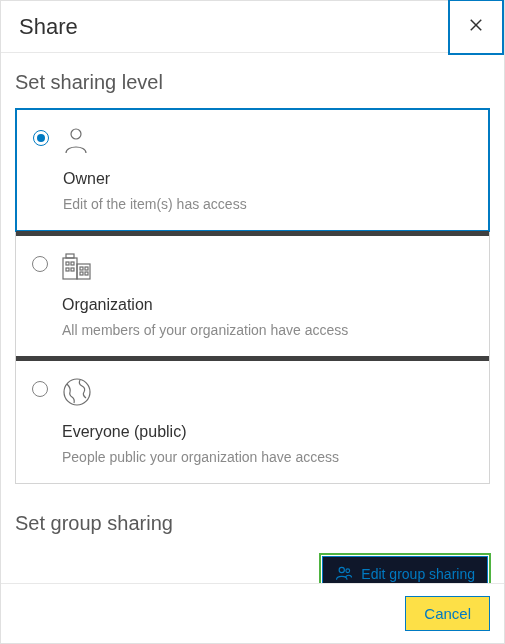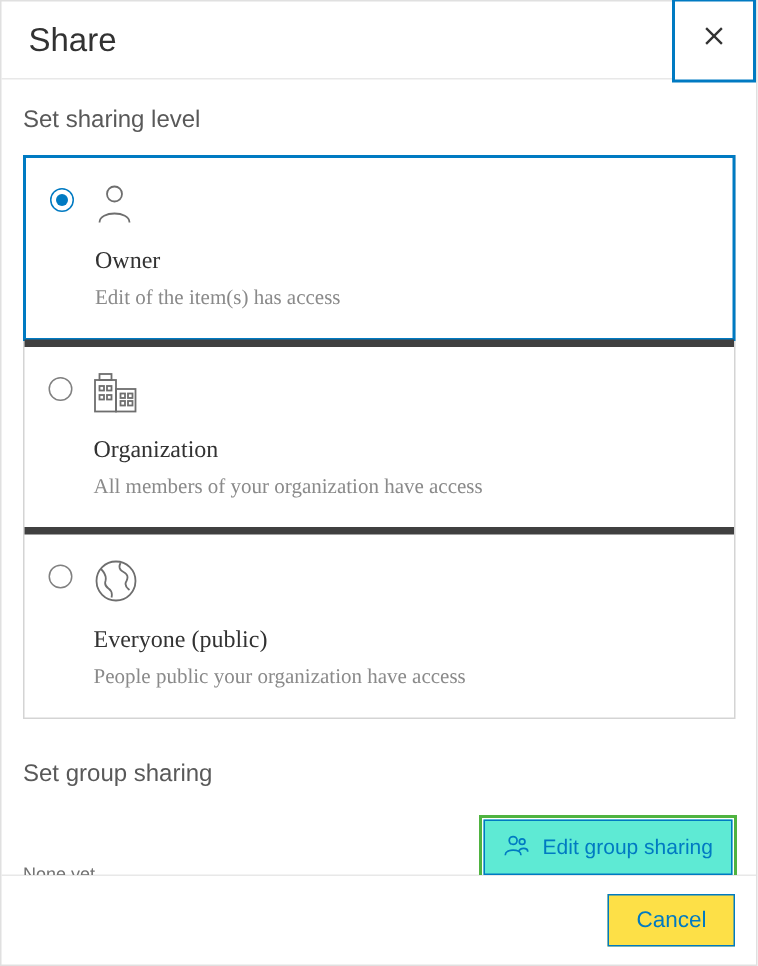--- a/index.html
+++ b/index.html
@@ -41,21 +41,21 @@
       cursor: pointer;
       background: #fff;
     }
     .close-btn svg { width: 18px; height: 18px; }
     .content {
       padding: 18px 14px 10px 14px;
       flex: 1;
       overflow: auto;
     }
     .section-title {
-      font-size: 16px;
+      font-size: 20px;
       color: #595959;
       margin-bottom: 14px;
     }
     .options {
       border: 1px solid #d4d4d4;
       margin-bottom: 28px;
     }
     .option {
       padding: 16px 16px 18px 16px;
       border-top: 5px solid #404040;
@@ -82,21 +82,21 @@
       border: 1px solid #007ac2;
     }
     .option.selected .radio::after {
       content: "";
       position: absolute;
       top: 3px; left: 3px;
       width: 8px; height: 8px;
       background: #007ac2;
       border-radius: 50%;
     }
-    .opt-body { flex: 1; font-family: Liberation Serif, serif; }
+    .opt-body { flex: 1; }
     .opt-icon { margin-bottom: 16px; color: #6e6e6e; }
     .opt-icon svg { display: block; }
     .opt-label {
       font-size: 16px;
       color: #323232;
       margin-bottom: 8px;
     }
     .opt-desc {
       font-size: 14px;
       color: #8a8a8a;
@@ -114,21 +114,21 @@
       margin-top: 36px;
     }
     .edit-group-btn {
       display: inline-flex;
       align-items: center;
       gap: 8px;
       border: 1px solid #007ac2;
       outline: 2px solid #4fb340;
       outline-offset: 1px;
       color: #007ac2;
-      background: #5eead4;
+      background: #0f172a;
       padding: 7px 12px;
       font-size: 14px;
       cursor: pointer;
       font-family: inherit;
     }
     .edit-group-btn svg { width: 18px; height: 18px; }
     .footer {
       border-top: 1px solid #e8e8e8;
       padding: 12px 14px;
       display: flex;

